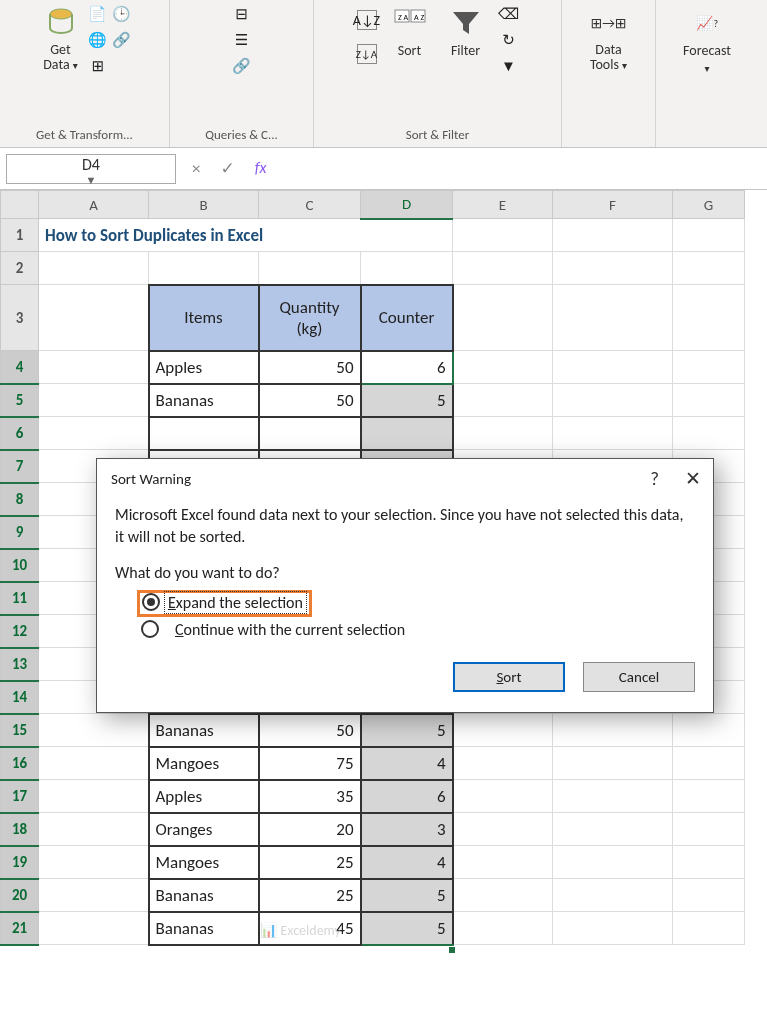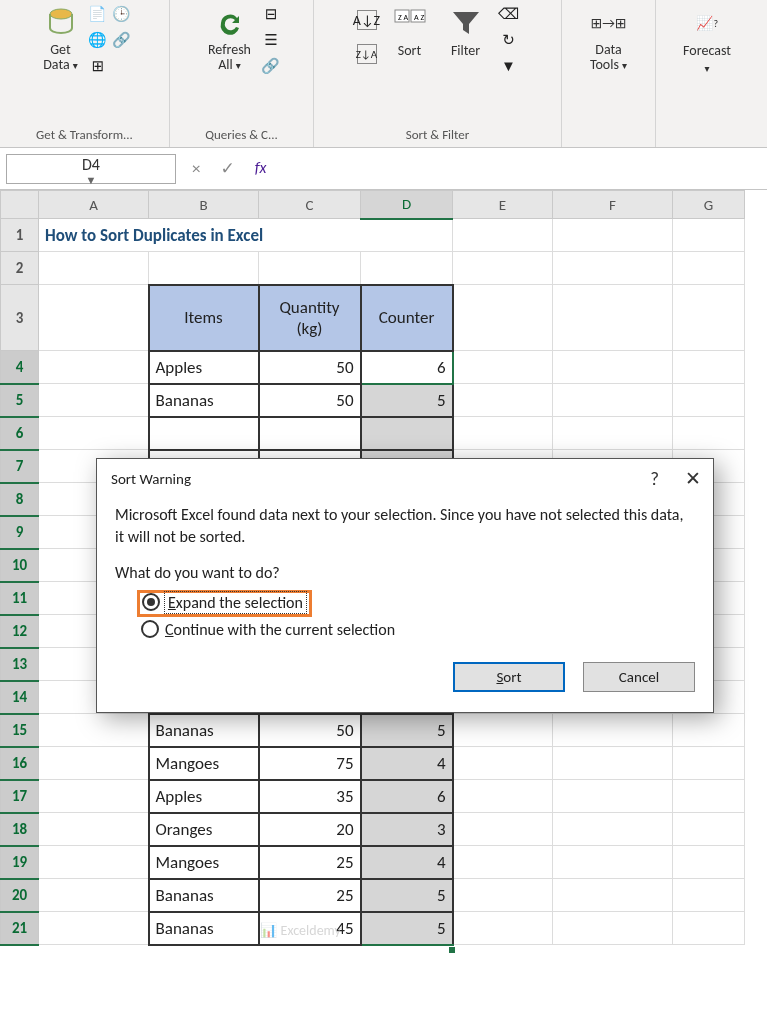--- a/index.html
+++ b/index.html
@@ -13,21 +13,21 @@
   .big-btn { display:flex; flex-direction:column; align-items:center; gap:2px; padding:2px 6px; font-size:14px; color:#333; }
   .small-col { display:flex; flex-direction:column; gap:6px; }
   .icon-placeholder { width:34px; height:34px; display:flex; align-items:center; justify-content:center; }
   .icon-sm { width:20px; height:20px; display:inline-flex; align-items:center; justify-content:center; }
   
   
   .fbar-row { display:flex; align-items:center; border-bottom:1px solid #c5c5c5; height:42px; background:#fff; }
   .namebox { width:170px; border:1px solid #aaa; height:30px; margin:4px 0 4px 6px; display:flex; align-items:center; padding:0 8px; font-size:16px; color:#333; justify-content:space-between;flex-direction:column; }
   .namebox span.arr { color:#666; font-size:11px; }
   .fbar-btns { display:flex; gap:20px; padding:0 16px; color:#888; font-size:17px;}
-  .fx { font-style:italic; color:#4c1d95; font-size:16px; }
+  .fx { font-style:italic; color:#8b5cf6; font-size:16px; }
   .formula-input { flex:1; padding:0 6px; font-size:18px; color:#222;}
   
   
   .sheet { position:relative; }
   table.grid { border-collapse:collapse; table-layout:fixed; }
   .colhead th { background:#e6e6e6; border:1px solid #c9c9c9; font-weight:normal; color:#555; font-size:15px; height:28px; text-align:center;}
   .rowhead { background:#e6e6e6; border:1px solid #c9c9c9; color:#555; font-size:15px; width:38px; text-align:center;}
   td.cell { border:1px solid #dcdcdc; height:33px; padding:0 6px; font-size:17px; vertical-align:middle; background:#fff;}
   th.corner { background:#e6e6e6; border:1px solid #c9c9c9; width:38px;}
   
@@ -43,21 +43,21 @@
   .rowhead.sel { background:#ccc; color:#0a6b34; border-bottom:2px solid #217346;}
   .sel-fill { position:absolute; width:8px; height:8px; background:#217346; border:1px solid #fff;}
   
   
   .dialog { position:absolute; left:96px; top:458px; width:618px; background:#fff; border:1px solid #555; box-shadow:6px 6px 24px rgba(0,0,0,0.35); z-index:50;}
   .dlg-title { display:flex; justify-content:space-between; align-items:center; padding:8px 12px 8px 14px; font-size:15px;}
   .dlg-title .xbtns { display:flex; gap:26px; font-size:19px; color:#333;}
   .dlg-body { padding:6px 18px 20px; font-size:16px; color:#222;}
   .dlg-msg { line-height:1.4; padding-bottom:14px;}
   .dlg-q { padding-bottom:8px;}
-  .radio-row { display:flex; align-items:center; gap:6px; padding:3px 0 3px 26px; font-size:16px;}
+  .radio-row { display:flex; align-items:center; gap:16px; padding:3px 0 3px 26px; font-size:16px;}
   .radio { width:18px; height:18px; border:2px solid #333; border-radius:50%; display:inline-flex; align-items:center; justify-content:center;}
   .radio.checked::after { content:""; width:8px; height:8px; background:#333; border-radius:50%;}
   .highlight-box { border:3px solid #ed7d31; padding:0 4px 2px 2px; display:inline-flex; align-items:center; gap:6px; margin-left:22px;}
   .highlight-box .radio { margin-left:0;}
   .dotted-focus { outline:1px dotted #333; outline-offset:1px; padding:0 2px;}
   .dlg-btns { display:flex; justify-content:flex-end; gap:18px; padding-top:20px;}
   .dlg-btn { width:112px; height:30px; display:flex; align-items:center; justify-content:center; background:#e1e1e1; border:1px solid #888; font-size:15px;}
   .dlg-btn.primary { border:2px solid #0067c0; background:#e1e1e1;}
   .underline-key { text-decoration:underline;}
   
@@ -87,28 +87,20 @@
       <div class="small-col">
         <span class="icon-sm">🕒</span>
         <span class="icon-sm">🔗</span>
       </div>
     </div>
     <div class="rgroup-label">Get &amp; Transform...</div>
   </div>
 
   <div class="rgroup" style="width:144px">
     <div class="rgroup-icons">
-      <div class="big-btn">
-        <div class="icon-placeholder">
-            <svg width="34" height="34" viewBox="0 0 34 34">
-              <path d="M8 17a9 9 0 0 1 16-5l2-2v7h-7l3-3a6 6 0 1 0 1 7l3 1a9 9 0 0 1-18-5z" fill="#2e7d32"></path>
-            </svg>
-          </div>
-        <span style="text-align:center;line-height:1.1">Refresh<br>All <span style="font-size:10px">▾</span></span>
-      </div>
       <div class="small-col">
         <span class="icon-sm">⊟</span>
         <span class="icon-sm">☰</span>
         <span class="icon-sm">🔗</span>
       </div>
     </div>
     <div class="rgroup-label">Queries &amp; C...</div>
   </div>
 
   <div class="rgroup" style="width:248px">

